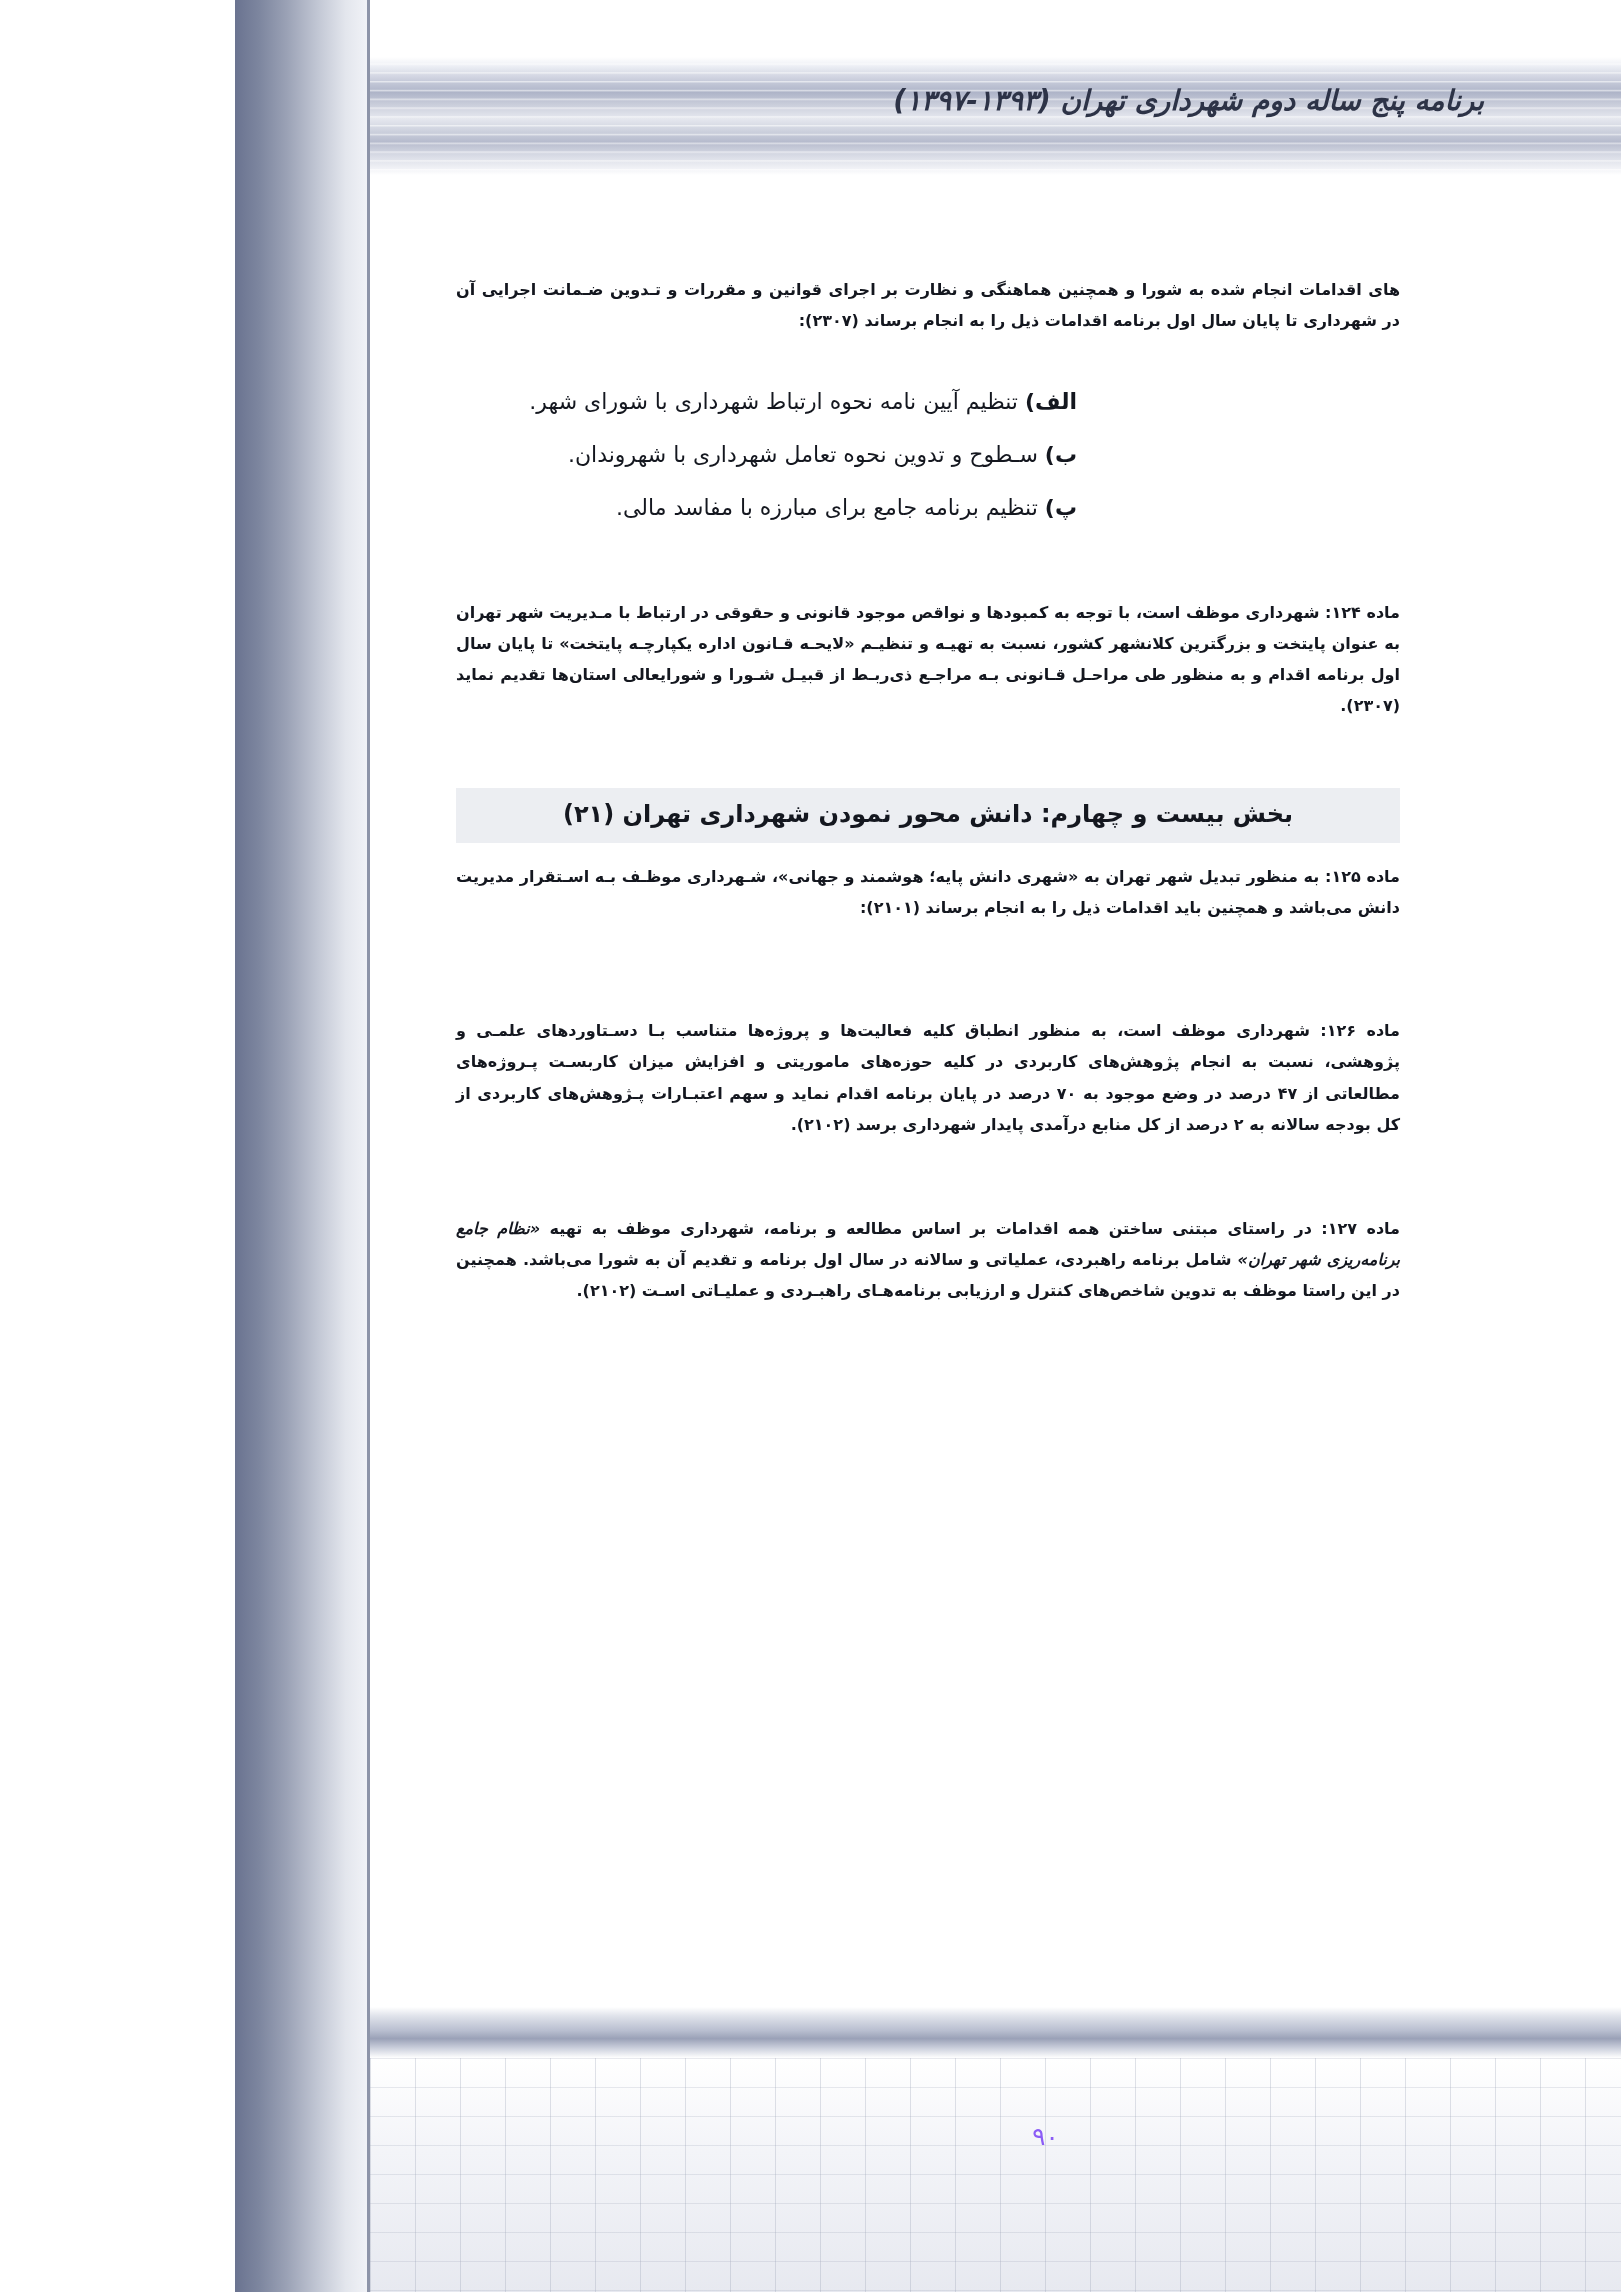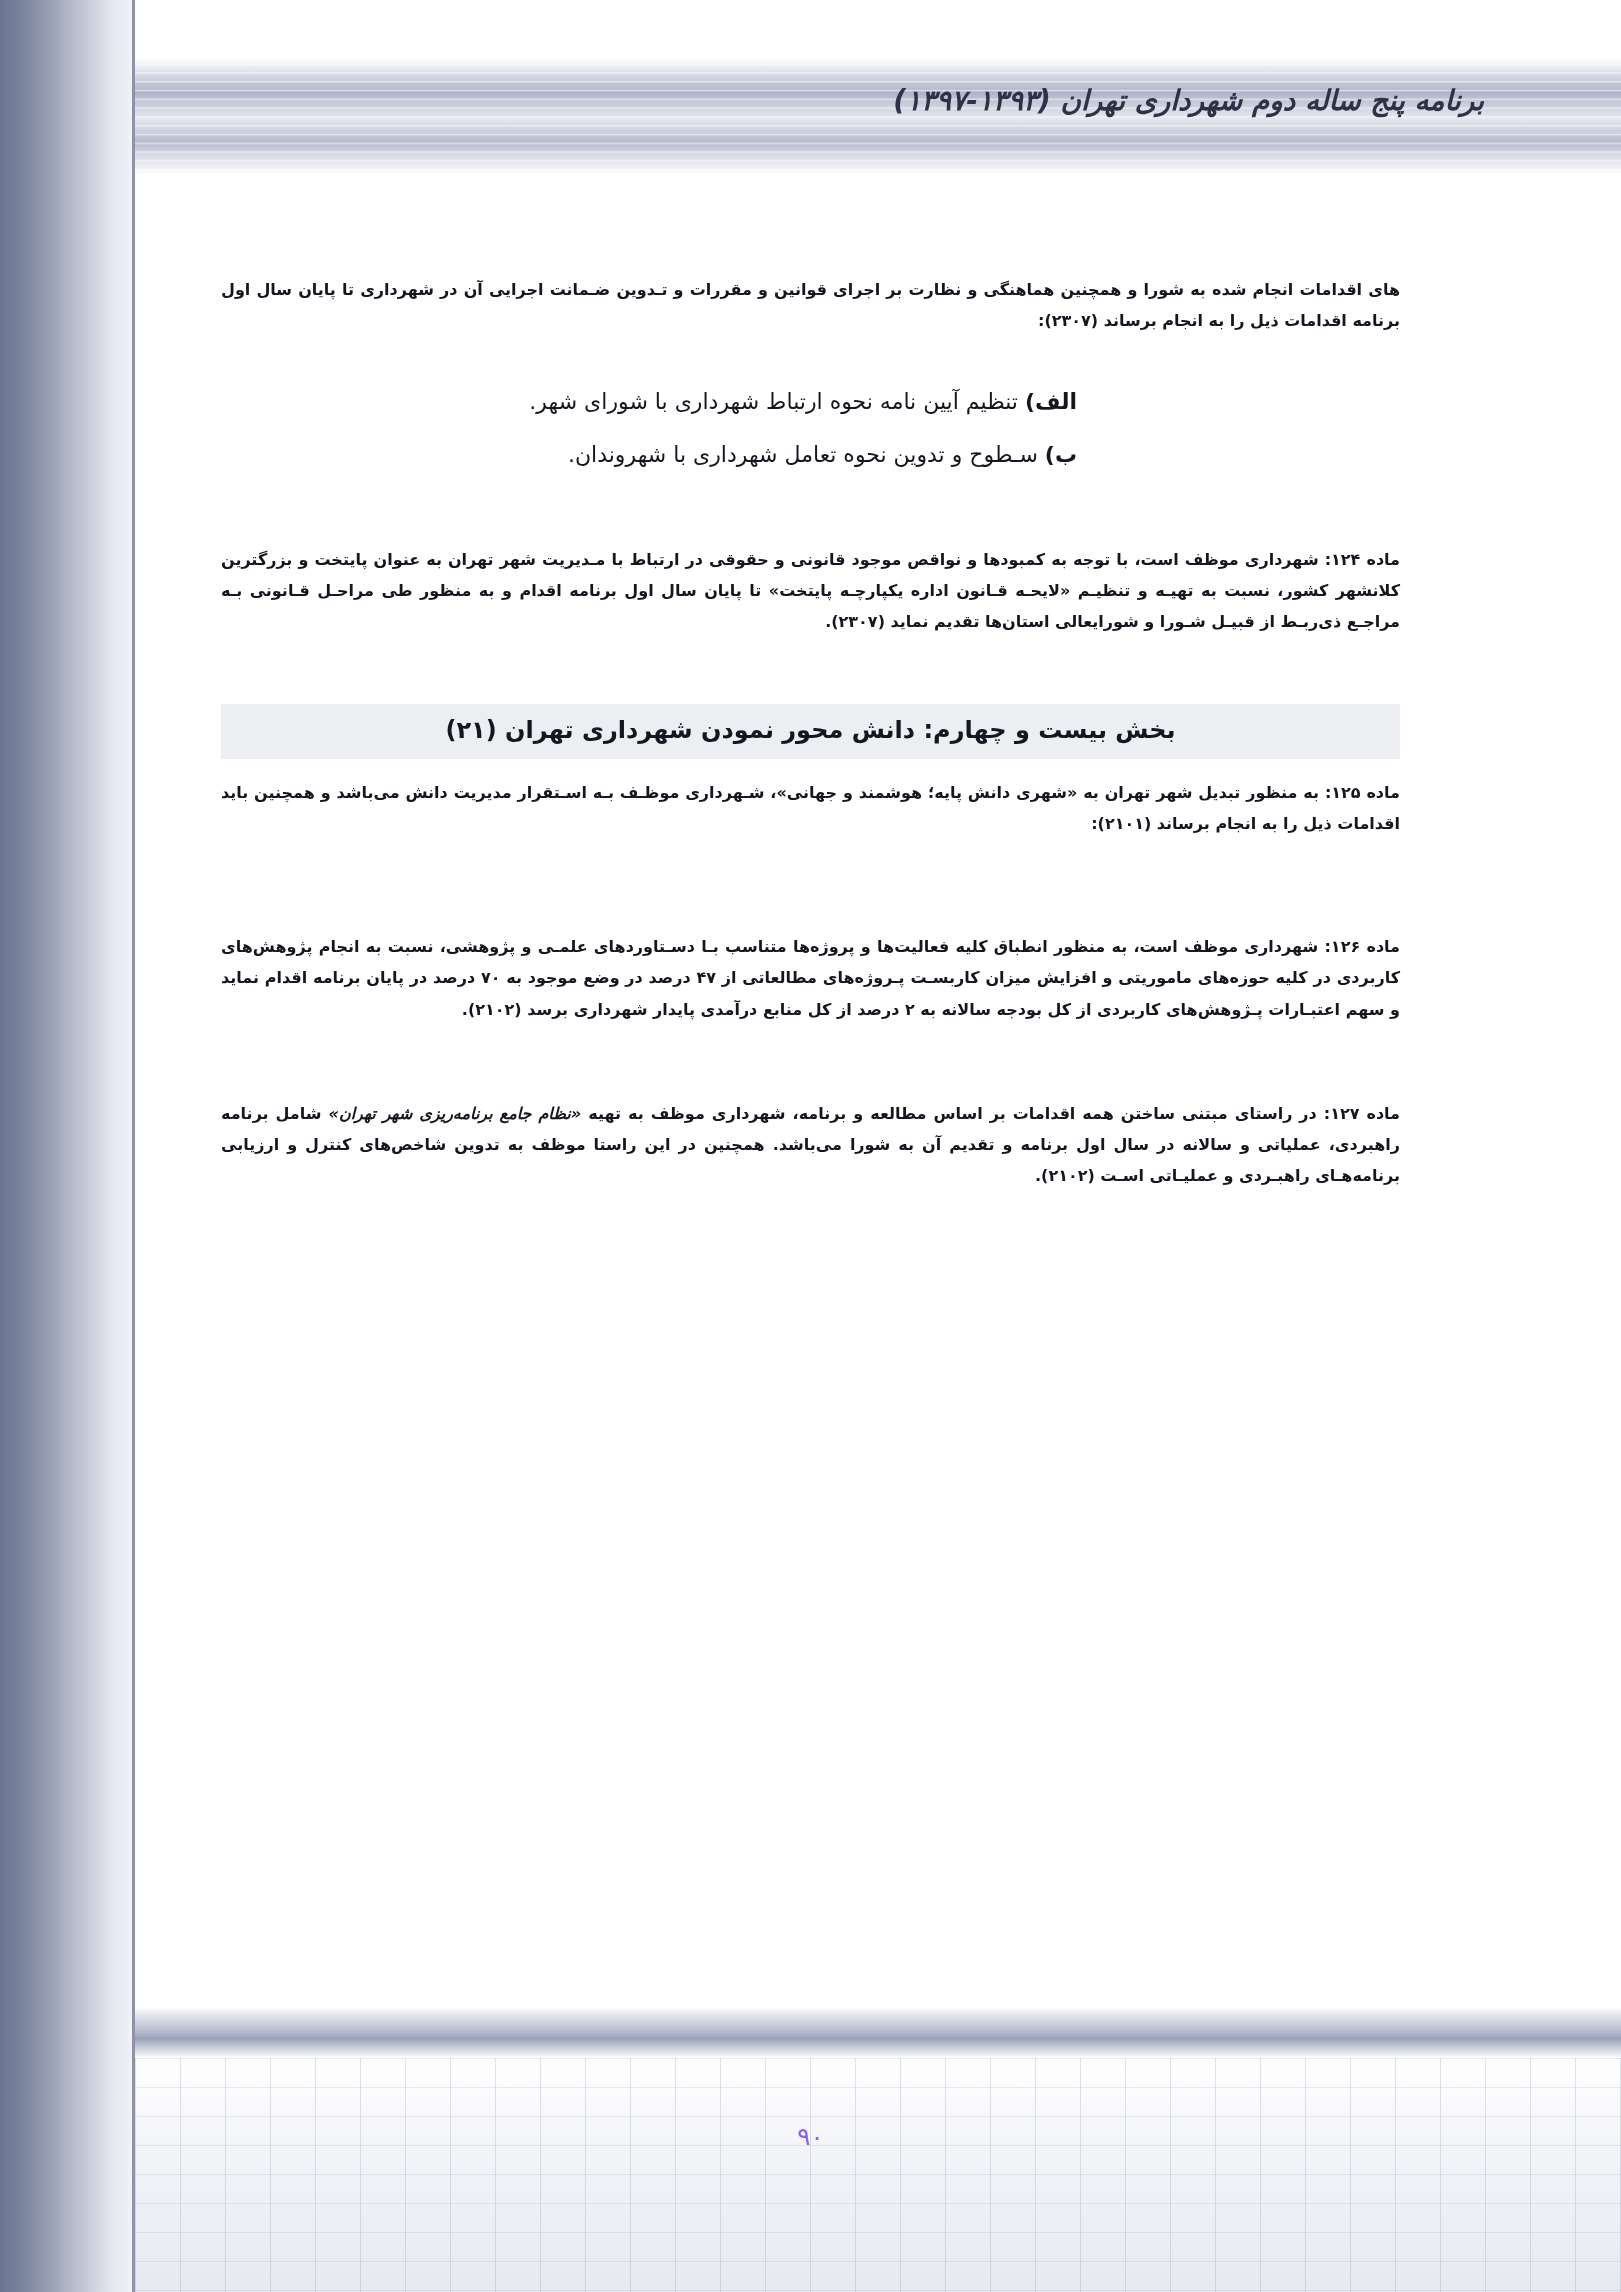--- a/index.html
+++ b/index.html
@@ -2,21 +2,21 @@
 <html lang="fa" dir="rtl"><head>
 <meta charset="utf-8">
 <style>
   html, body {
     margin: 0;
     padding: 0;
     background: #ffffff;
   }
   .page {
     position: relative;
-    width: 1621px;
+    width: 1386px;
     height: 2293px;
     background: #ffffff;
     font-family: "DejaVu Sans", "Liberation Sans", sans-serif;
     overflow: hidden;
   }
 
   
   .left-spine {
     position: absolute;
     top: 0;
@@ -185,20 +185,23 @@
     <p class="para-bold">های اقدامات انجام شده به شورا و همچنین هماهنگی و نظارت بر اجرای قوانین و مقررات و تـدوین ضـمانت اجرایی آن در شهرداری تا پایان سال اول برنامه اقدامات ذیل را به انجام برساند (۲۳۰۷):</p>
 
     <div class="gap-sm"></div>
 
     <p class="indent-item">
       <span class="lbl">الف)</span><span> تنظیم آیین نامه نحوه ارتباط شهرداری با شورای شهر.</span>
     </p>
     <p class="indent-item">
       <span class="lbl">ب)</span><span> سـطوح و تدوین نحوه تعامل شهرداری با شهروندان.</span>
     </p>
+    <p class="indent-item">
+      <span class="lbl">پ)</span><span> تنظیم برنامه جامع برای مبارزه با مفاسد مالی.</span>
+    </p>
 
     <div class="gap-lg"></div>
 
     <p class="para-bold">ماده ۱۲۴: شهرداری موظف است، با توجه به کمبودها و نواقص موجود قانونی و حقوقی در ارتباط با مـدیریت شهر تهران به عنوان پایتخت و بزرگترین کلانشهر کشور، نسبت به تهیـه و تنظیـم «لایحـه قـانون اداره یکپارچـه پایتخت» تا پایان سال اول برنامه اقدام و به منظور طی مراحـل قـانونی بـه مراجـع ذی‌ربـط از قبیـل شـورا و شورایعالی استان‌ها تقدیم نماید (۲۳۰۷).</p>
 
     <div class="gap-md"></div>
 
     <div class="section-head">بخش بیست و چهارم: دانش محور نمودن شهرداری تهران (۲۱)</div>
 
     <p class="para-bold">ماده ۱۲۵: به منظور تبدیل شهر تهران به «شهری دانش پایه؛ هوشمند و جهانی»، شـهرداری موظـف بـه اسـتقرار مدیریت دانش می‌باشد و همچنین باید اقدامات ذیل را به انجام برساند (۲۱۰۱):</p>

